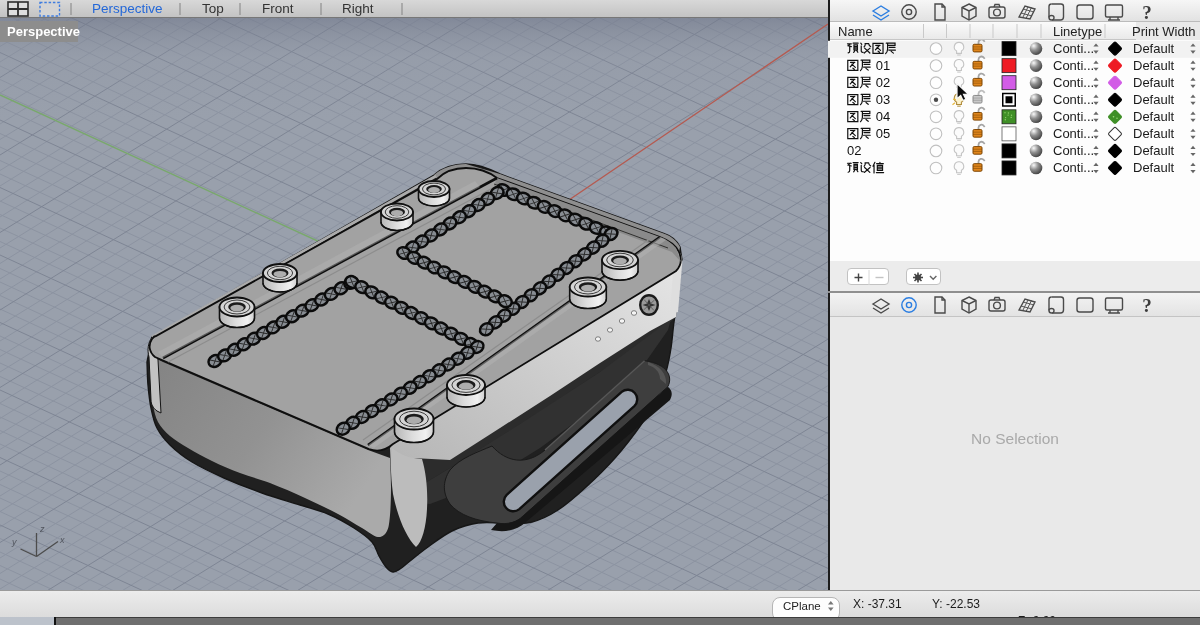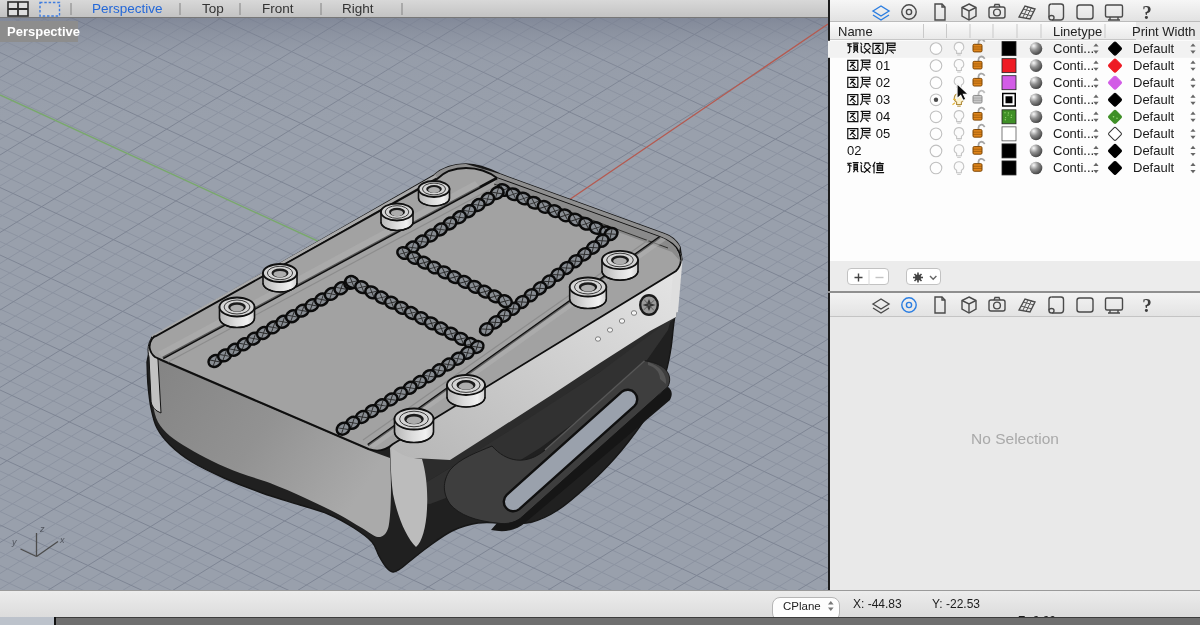--- a/index.html
+++ b/index.html
@@ -901,20 +901,20 @@
   <div style="text-align:center;margin-top:112px;font-size:15.5px;color:#a9a9a9;">No Selection</div>
 </div>
 
 <div class="abs" style="left:0;top:590px;width:1200px;height:27px;background:linear-gradient(#ececec,#dcdcdc);border-top:1px solid #9a9a9a;">
   <div class="abs" style="left:772px;top:6px;width:68px;height:24px;background:#fdfdfd;border:1px solid #b5b5b5;border-radius:8px;">
      <svg width="68" height="16" style="display:block">
         <text x="10" y="12" font-size="11.5" fill="#222">CPlane</text>
      <path d="M55 6.5 l2.8 -3.4 2.8 3.4 Z M55 9.5 l2.8 3.4 2.8 -3.4 Z" fill="#777"></path>
       </svg>
   </div>
-  <div class="abs" style="left:853px;top:6px;font-size:12px;color:#1c1c1c;">X: -44.83</div>
+  <div class="abs" style="left:853px;top:6px;font-size:12px;color:#1c1c1c;">X: -37.31</div>
   <div class="abs" style="left:932px;top:6px;font-size:12px;color:#1c1c1c;">Y: -22.53</div>
   <div class="abs" style="left:1018px;top:23px;font-size:12px;color:#1c1c1c;font-weight:bold;">Z: 0.00</div>
 </div>
 
 <div class="abs" style="left:0;top:617px;width:1200px;height:8px;background:#6f6f6f;border-top:1px solid #3c3c3c;"></div>
 <div class="abs" style="left:0;top:617px;width:54px;height:8px;background:#bcc2cb;"></div>
 <div class="abs" style="left:54px;top:617px;width:2px;height:8px;background:#111;"></div>
 
 </body></html>

